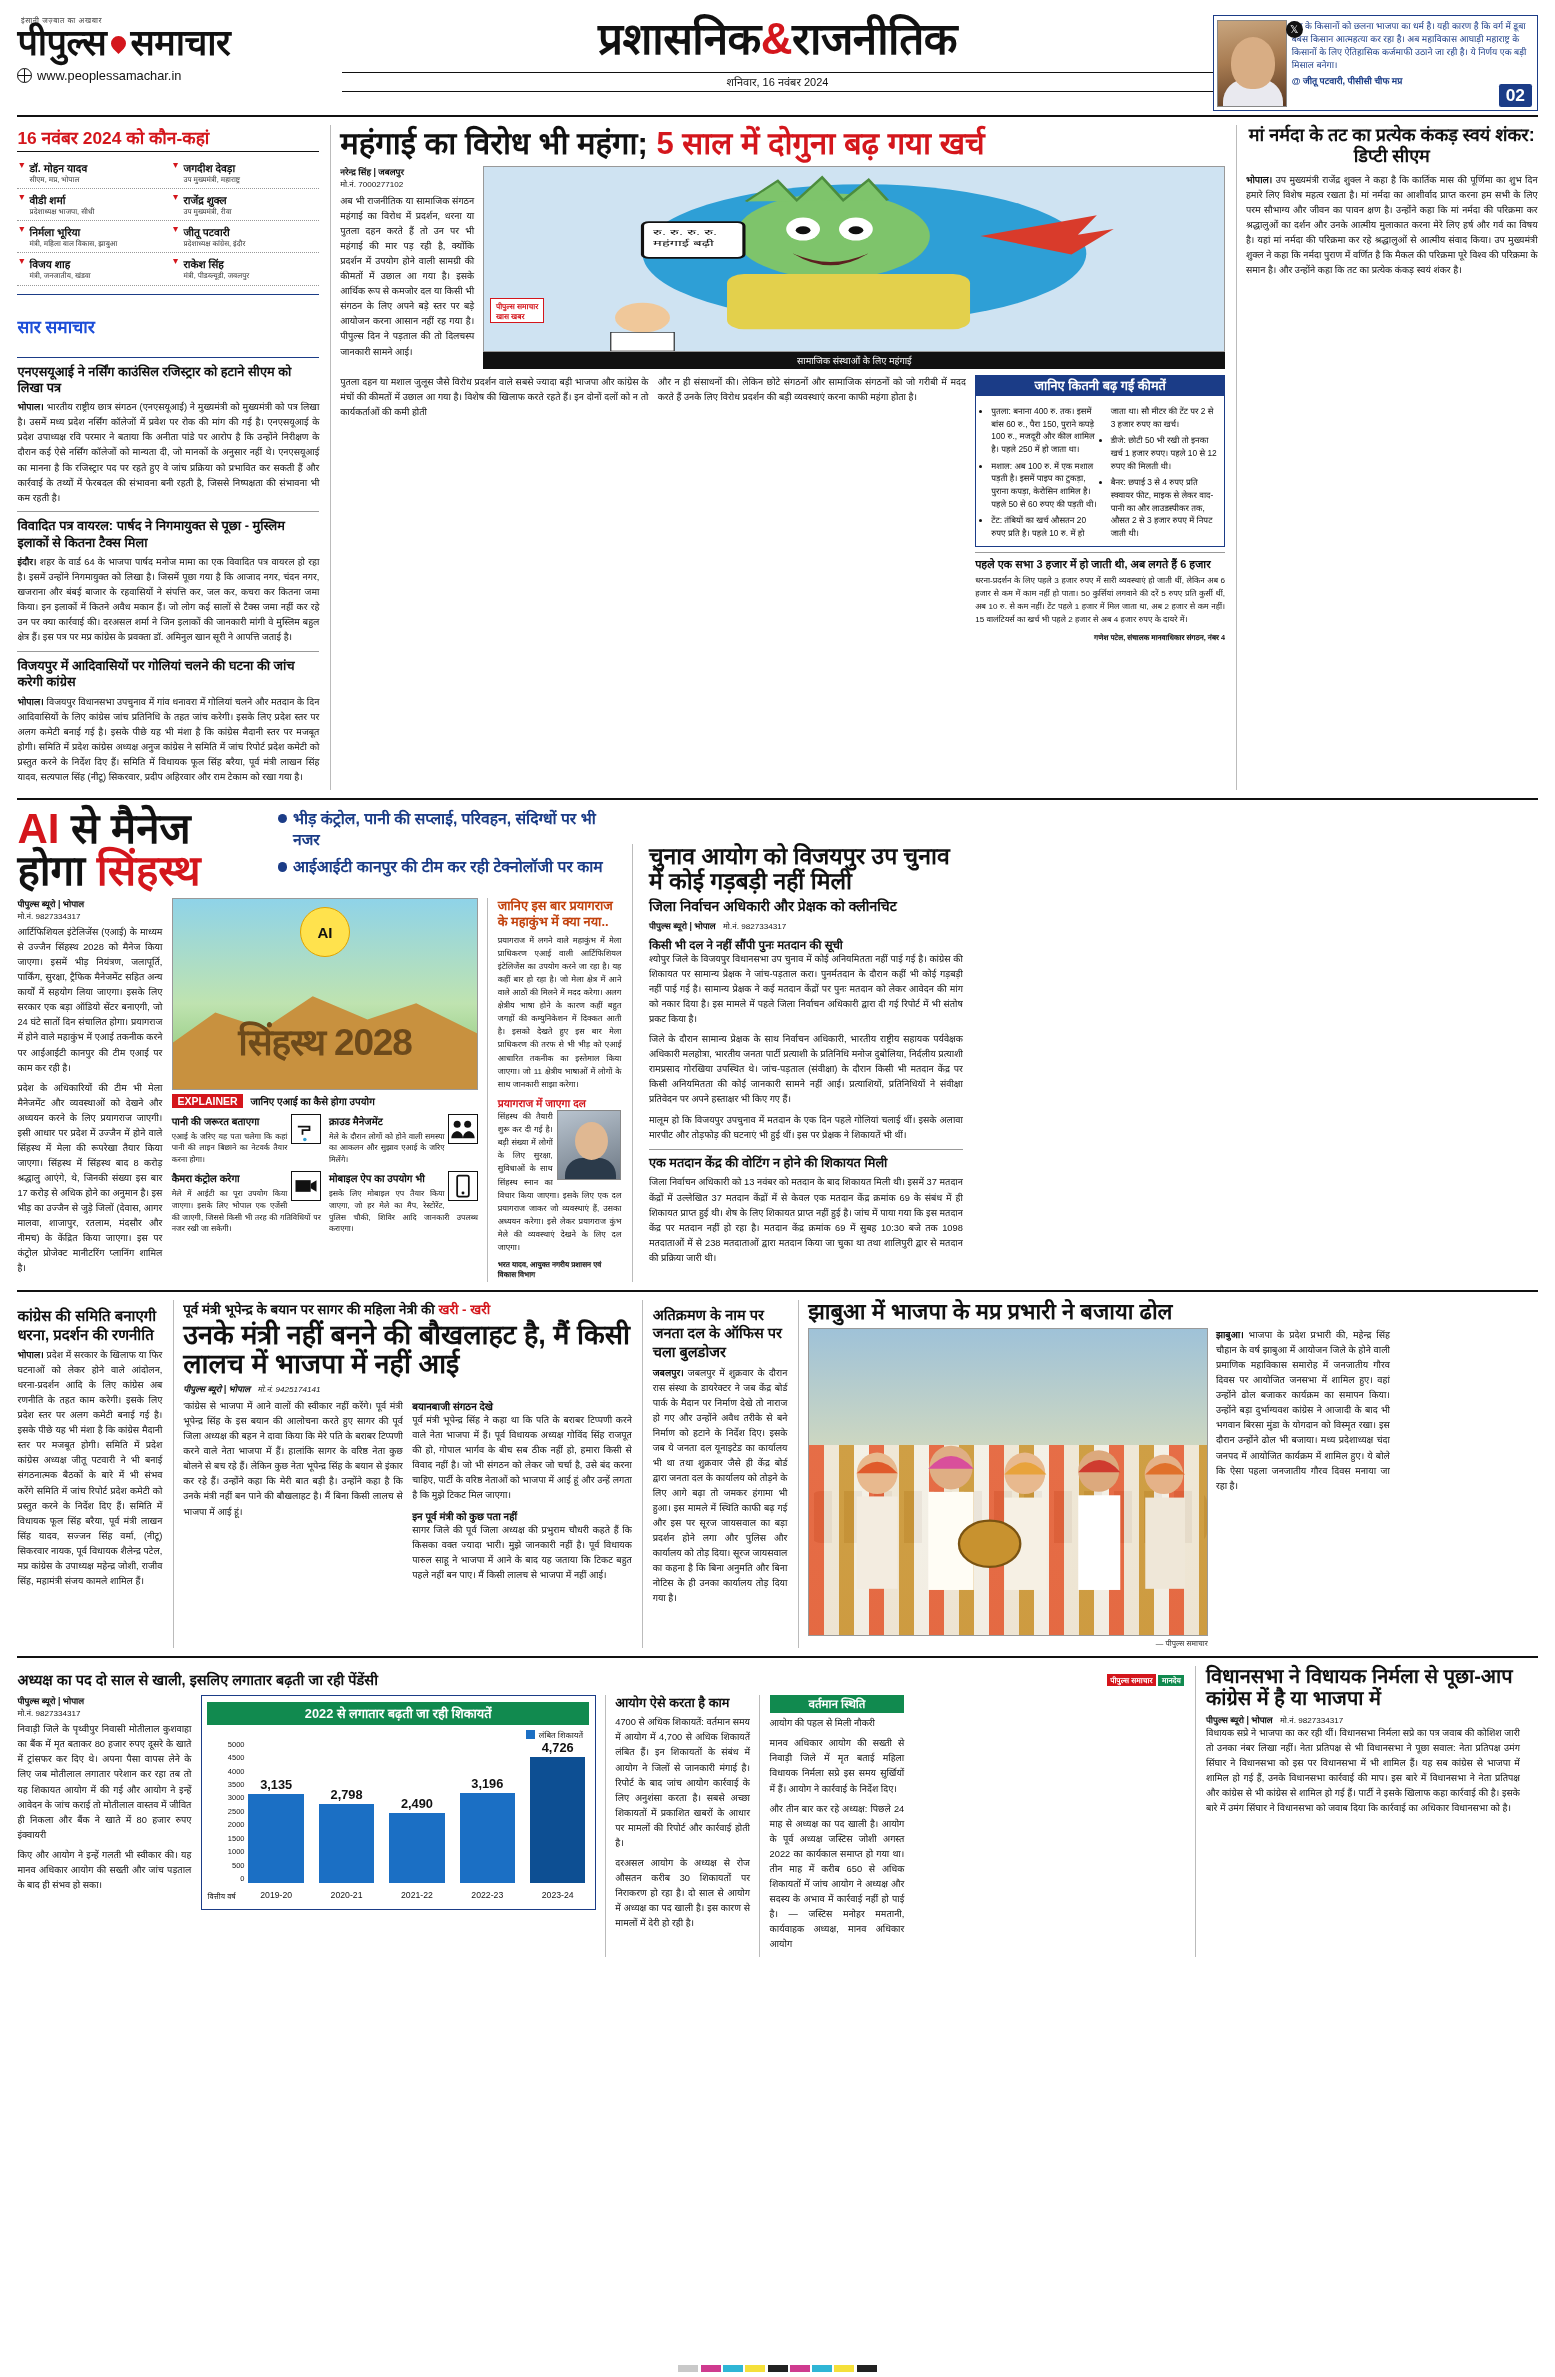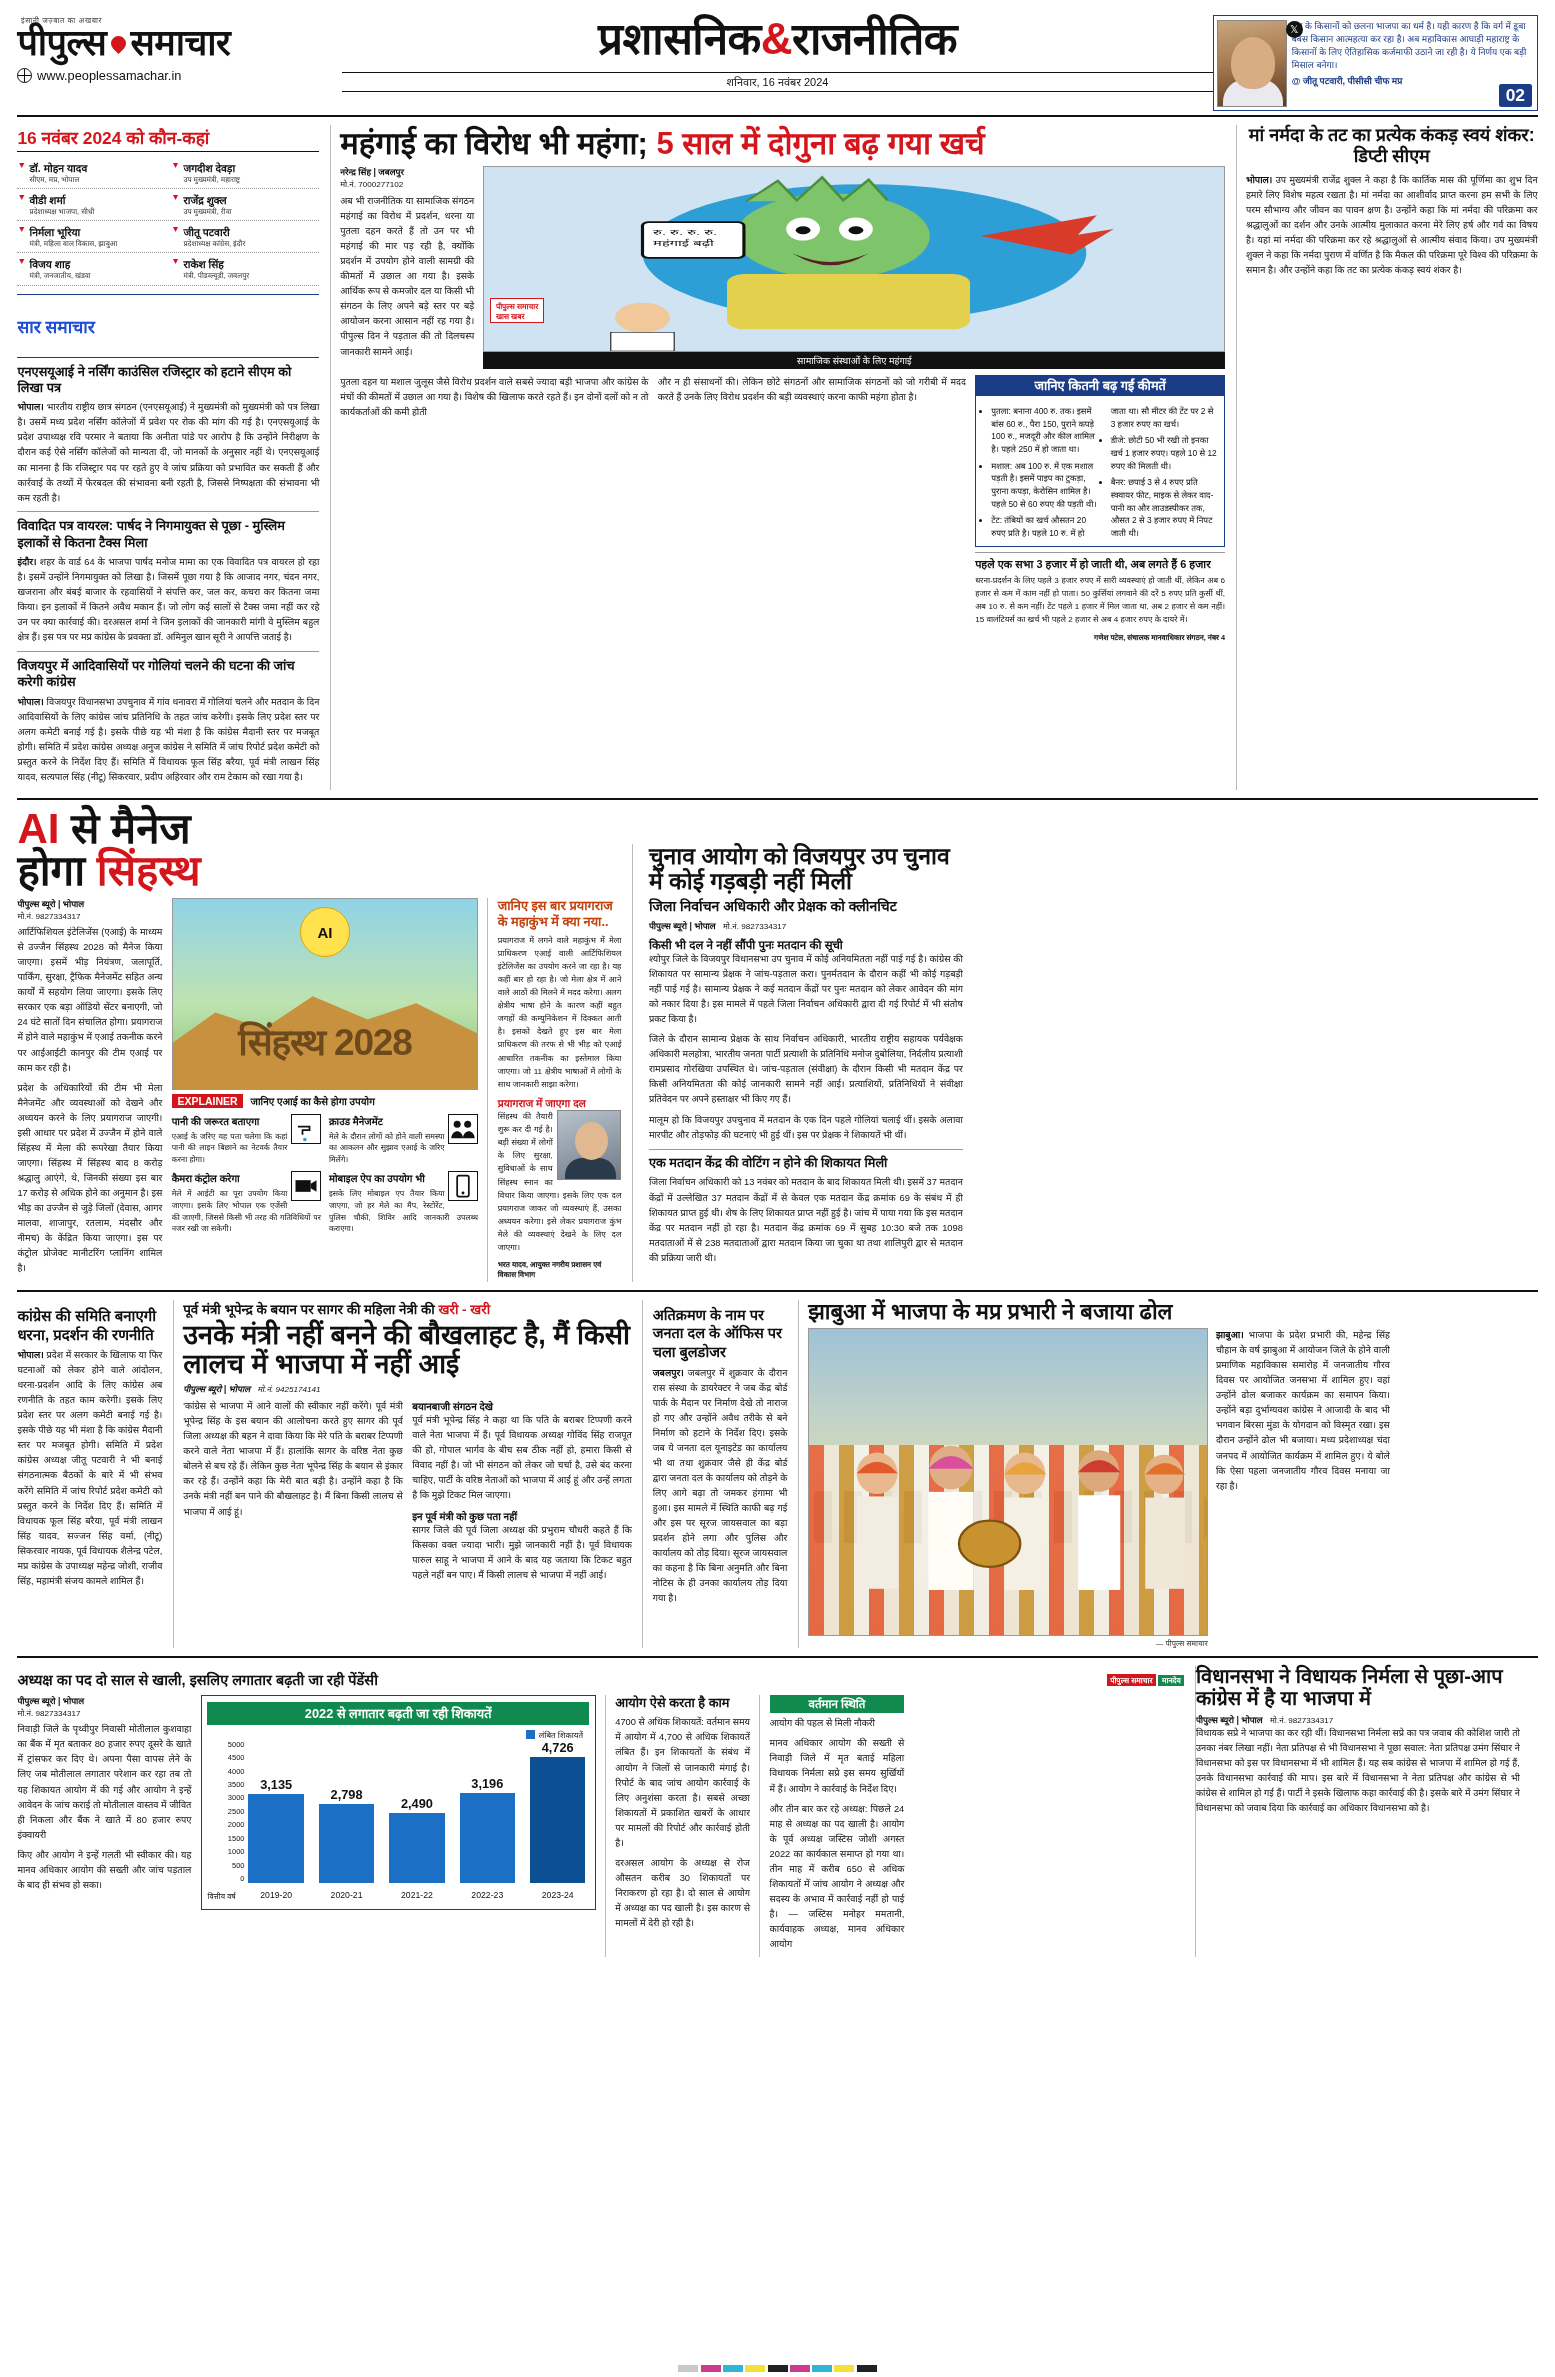--- a/index.html
+++ b/index.html
@@ -347,20 +347,30 @@
       <div style="display:flex;gap:10.5px;align-items:flex-start;">
         <div style="width:250px;flex:0 0 250px;">
           <div class="ai-head">
             <span>AI</span>
             <span class="blk">से मैनेज</span>
           </div>
           <div class="ai-head">
             <span class="blk">होगा</span>
             <span>सिंहस्थ</span>
           </div>
+        </div>
+        <div style="flex:1;" class="ai-bullets">
+          <div>
+              <span class="dotb"></span>
+              <span>भीड़ कंट्रोल, पानी की सप्लाई, परिवहन, संदिग्धों पर भी नजर</span>
+            </div>
+          <div>
+              <span class="dotb"></span>
+              <span>आईआईटी कानपुर की टीम कर रही टेक्नोलॉजी पर काम</span>
+            </div>
         </div>
       </div>
 
       <div style="display:flex;gap:9.3px;margin-top:5.8px;">
         <div style="width:145px;flex:0 0 145px;">
           <div class="byline">पीपुल्स ब्यूरो | भोपाल</div>
           <div class="phone">मो.नं. 9827334317</div>
           <p class="body" style="margin-top:4.1px;">आर्टिफिशियल इंटेलिजेंस (एआई) के माध्यम से उज्जैन सिंहस्थ 2028 को मैनेज किया जाएगा। इसमें भीड़ नियंत्रण, जलापूर्ति, पार्किंग, सुरक्षा, ट्रैफिक मैनेजमेंट सहित अन्य कार्यों में सहयोग लिया जाएगा। इसके लिए सरकार एक बड़ा ऑडियो सेंटर बनाएगी, जो 24 घंटे सातों दिन संचालित होगा। प्रयागराज में होने वाले महाकुंभ में एआई तकनीक करने पर आईआईटी कानपुर की टीम एआई पर काम कर रही है।</p>
           <p class="body">प्रदेश के अधिकारियों की टीम भी मेला मैनेजमेंट और व्यवस्थाओं को देखने और अध्ययन करने के लिए प्रयागराज जाएगी। इसी आधार पर प्रदेश में उज्जैन में होने वाले सिंहस्थ में मेला की रूपरेखा तैयार किया जाएगा। सिंहस्थ में सिंहस्थ बाद 8 करोड़ श्रद्धालु आएंगे, थे, जिनकी संख्या इस बार 17 करोड़ से अधिक होने का अनुमान है। इस भीड़ का उज्जैन से जुड़े जिलों (देवास, आगर मालवा, शाजापुर, रतलाम, मंदसौर और नीमच) के केंद्रित किया जाएगा। इस पर कंट्रोल प्रोजेक्ट मानीटरिंग प्लानिंग शामिल है।</p>
         </div>
@@ -600,21 +610,21 @@
 
         <div style="width:145px;flex:0 0 145px;" class="colrule">
           <div style="background:#118a4f;color:#fff;text-align:center;font-size:11.6px;font-weight:bold;padding:1.2px;">वर्तमान स्थिति</div>
           <p class="body" style="margin-top:3.5px;">आयोग की पहल से मिली नौकरी</p>
           <p class="body">मानव अधिकार आयोग की सख्ती से निवाड़ी जिले में मृत बताई महिला विधायक निर्मला सप्रे इस समय सुर्खियों में हैं। आयोग ने कार्रवाई के निर्देश दिए।</p>
           <p class="body">और तीन बार कर रहे अध्यक्ष: पिछले 24 माह से अध्यक्ष का पद खाली है। आयोग के पूर्व अध्यक्ष जस्टिस जोशी अगस्त 2022 का कार्यकाल समाप्त हो गया था। तीन माह में करीब 650 से अधिक शिकायतों में जांच आयोग ने अध्यक्ष और सदस्य के अभाव में कार्रवाई नहीं हो पाई है। — जस्टिस मनोहर ममतानी, कार्यवाहक अध्यक्ष, मानव अधिकार आयोग</p>
         </div>
       </div>
     </div>
 
-    <div class="col-right vline" style="padding-left:0;width:325px;flex:0 0 325px;">
+    <div class="col-right vline" style="padding-left:10px;width:325px;flex:0 0 325px;">
       <div class="mid-hl" style="font-size:20px;">विधानसभा ने विधायक निर्मला से पूछा-आप कांग्रेस में है या भाजपा में</div>
       <div style="margin-top:4.6px;">
         <span class="byline">पीपुल्स ब्यूरो | भोपाल</span>
         <span class="phone" style="margin-left:4.6px;">मो.नं. 9827334317</span>
       </div>
       <p class="body">विधायक सप्रे ने भाजपा का कर रही थीं। विधानसभा निर्मला सप्रे का पत्र जवाब की कोशिश जारी तो उनका नंबर लिखा नहीं। नेता प्रतिपक्ष से भी विधानसभा ने पूछा सवाल: नेता प्रतिपक्ष उमंग सिंघार ने विधानसभा को इस पर विधानसभा में भी शामिल हैं। यह सब कांग्रेस से भाजपा में शामिल हो गई हैं, उनके विधानसभा कार्रवाई की माप। इस बारे में विधानसभा ने नेता प्रतिपक्ष और कांग्रेस से भी कांग्रेस से शामिल हो गई हैं। पार्टी ने इसके खिलाफ कहा कार्रवाई की है। इसके बारे में उमंग सिंघार ने विधानसभा को जवाब दिया कि कार्रवाई का अधिकार विधानसभा को है।</p>
     </div>
   </div>
 
   <div class="footer-bar">

